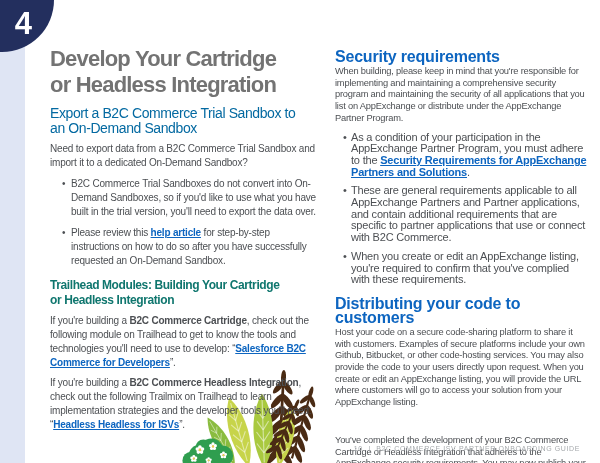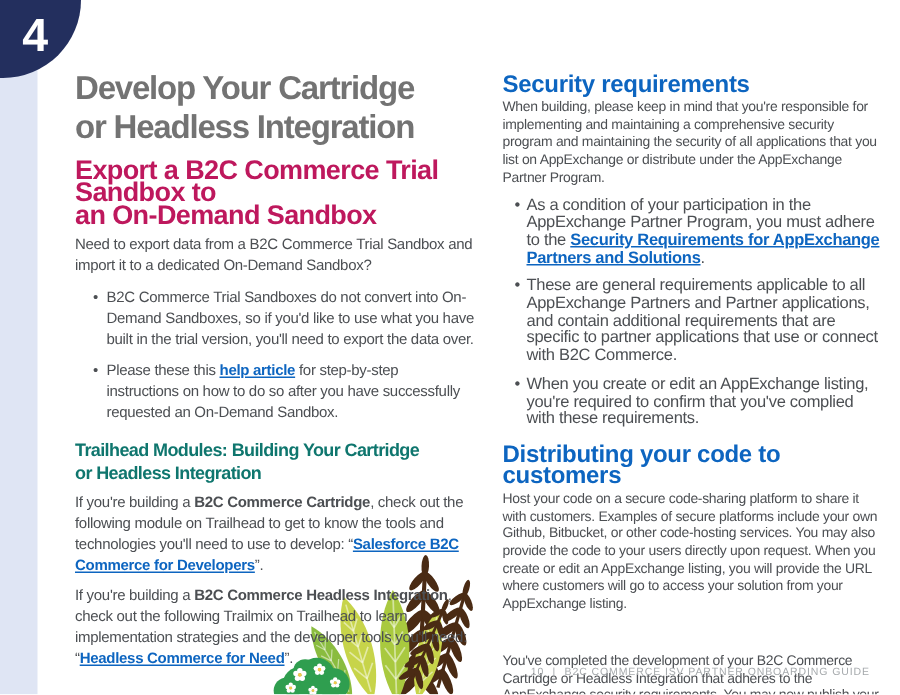--- a/index.html
+++ b/index.html
@@ -10,21 +10,21 @@
   }
   
   .strip{position:absolute;left:0;top:0;width:25px;height:100%;background:#dfe5f4;}
   .badge{position:absolute;left:-50px;top:-52px;width:104px;height:104px;border-radius:50%;background:#232f5e;z-index:3;}
   .badge .num{position:absolute;right:22px;bottom:13px;color:#ffffff;font-size:31px;font-weight:bold;line-height:1;}
   
   .col-left{position:absolute;left:50px;top:46px;width:266px;z-index:2;}
   .col-right{position:absolute;left:335px;top:50px;width:253px;z-index:2;}
   .block{display:block;}
   h1.title{margin:0;color:#737373;font-size:22px;line-height:26px;letter-spacing:-0.8px;font-weight:bold;}
-  h2.subtitle{margin:8px 0 0 0;color:#be185d;font-size:18px;line-height:15px;letter-spacing:-0.4px;font-weight:bold;}
+  h2.subtitle{margin:8px 0 0 0;color:#0369a1;font-size:14px;line-height:15px;letter-spacing:-0.4px;font-weight:normal;}
   h3.subhead-navy{margin:10px 0 0 0;color:#0f766e;font-size:12px;line-height:15px;letter-spacing:-0.4px;font-weight:bold;}
   .col-left p{margin:6px 0 0 0;color:#4c4f53;font-size:10px;line-height:14px;letter-spacing:-0.2px;}
   .col-left ul{list-style:none;margin:7px 0 0 0;padding:0 0 0 12px;}
   .col-left li{position:relative;margin:0 0 7px 0;padding-left:9px;color:#4c4f53;font-size:10px;line-height:14px;letter-spacing:-0.2px;}
   .col-left li::before{content:"•";position:absolute;left:0;top:0;color:#4c4f53;}
   .col-right h4{margin:0;color:#0d65c0;font-size:16px;line-height:14px;font-weight:bold;letter-spacing:-0.2px;}
   .col-right h4.spaced{margin-top:11px;}
   .col-right p{margin:2px 0 0 0;color:#4c4f53;font-size:9.3px;line-height:11.7px;letter-spacing:-0.2px;}
   .col-right p.gap{margin-top:26px;}
   .col-right ul{list-style:none;margin:7px 0 0 0;padding:0 0 0 8px;}
@@ -60,35 +60,35 @@
       <span class="block">an On-Demand Sandbox</span>
     </h2>
 
     <p>Need to export data from a B2C Commerce Trial Sandbox and import it to a dedicated On-Demand Sandbox?</p>
 
     <ul>
       <li>
         <span>B2C Commerce Trial Sandboxes do not convert into On-Demand Sandboxes, so if you'd like to use what you have built in the trial version, you'll need to export the data over.</span>
       </li>
       <li>
-        <span>Please these this </span><a class="link">help article</a><span> for step-by-step instructions on how to do so after you have successfully requested an On-Demand Sandbox.</span>
+        <span>Please review this </span><a class="link">help article</a><span> for step-by-step instructions on how to do so after you have successfully requested an On-Demand Sandbox.</span>
       </li>
     </ul>
 
     <h3 class="subhead-navy">
       <span class="block">Trailhead Modules: Building Your Cartridge</span>
       <span class="block">or Headless Integration</span>
     </h3>
 
     <p>
       <span>If you're building a </span><strong>B2C Commerce Cartridge</strong><span>, check out the following module on Trailhead to get to know the tools and technologies you'll need to use to develop: “</span><a class="link">Salesforce B2C Commerce for Developers</a><span>”.</span>
     </p>
 
     <p>
-      <span>If you're building a </span><strong>B2C Commerce Headless Integration</strong><span>, check out the following Trailmix on Trailhead to learn implementation strategies and the developer tools you'll need: “</span><a class="link">Headless Commerce for Need</a><span>”.</span>
+      <span>If you're building a </span><strong>B2C Commerce Headless Integration</strong><span>, check out the following Trailmix on Trailhead to learn implementation strategies and the developer tools you'll need: “</span><a class="link">Headless Headless for ISVs</a><span>”.</span>
     </p>
   </div>
 
   <div class="col-right">
     <h4>Security requirements</h4>
     <p>When building, please keep in mind that you're responsible for implementing and maintaining a comprehensive security program and maintaining the security of all applications that you list on AppExchange or distribute under the AppExchange Partner Program.</p>
 
     <ul>
       <li>
         <span>As a condition of your participation in the AppExchange Partner Program, you must adhere to the </span><a class="link">Security Requirements for AppExchange Partners and Solutions</a><span>.</span>

